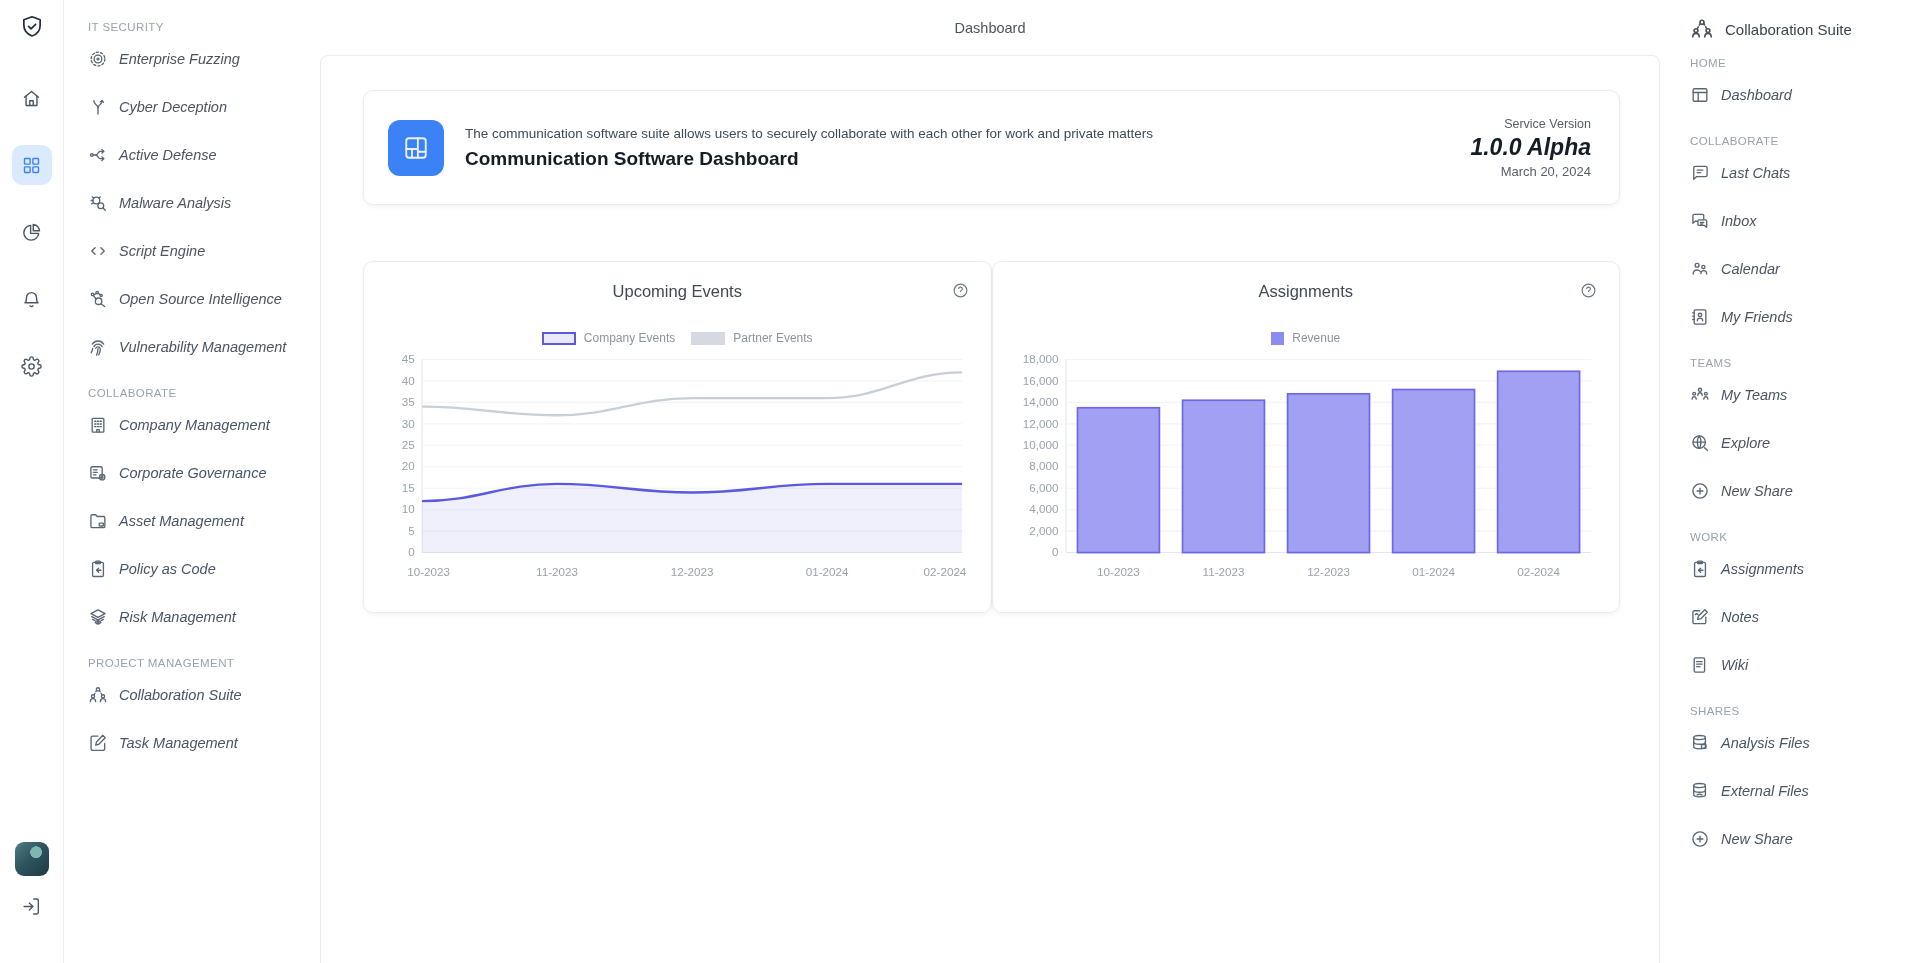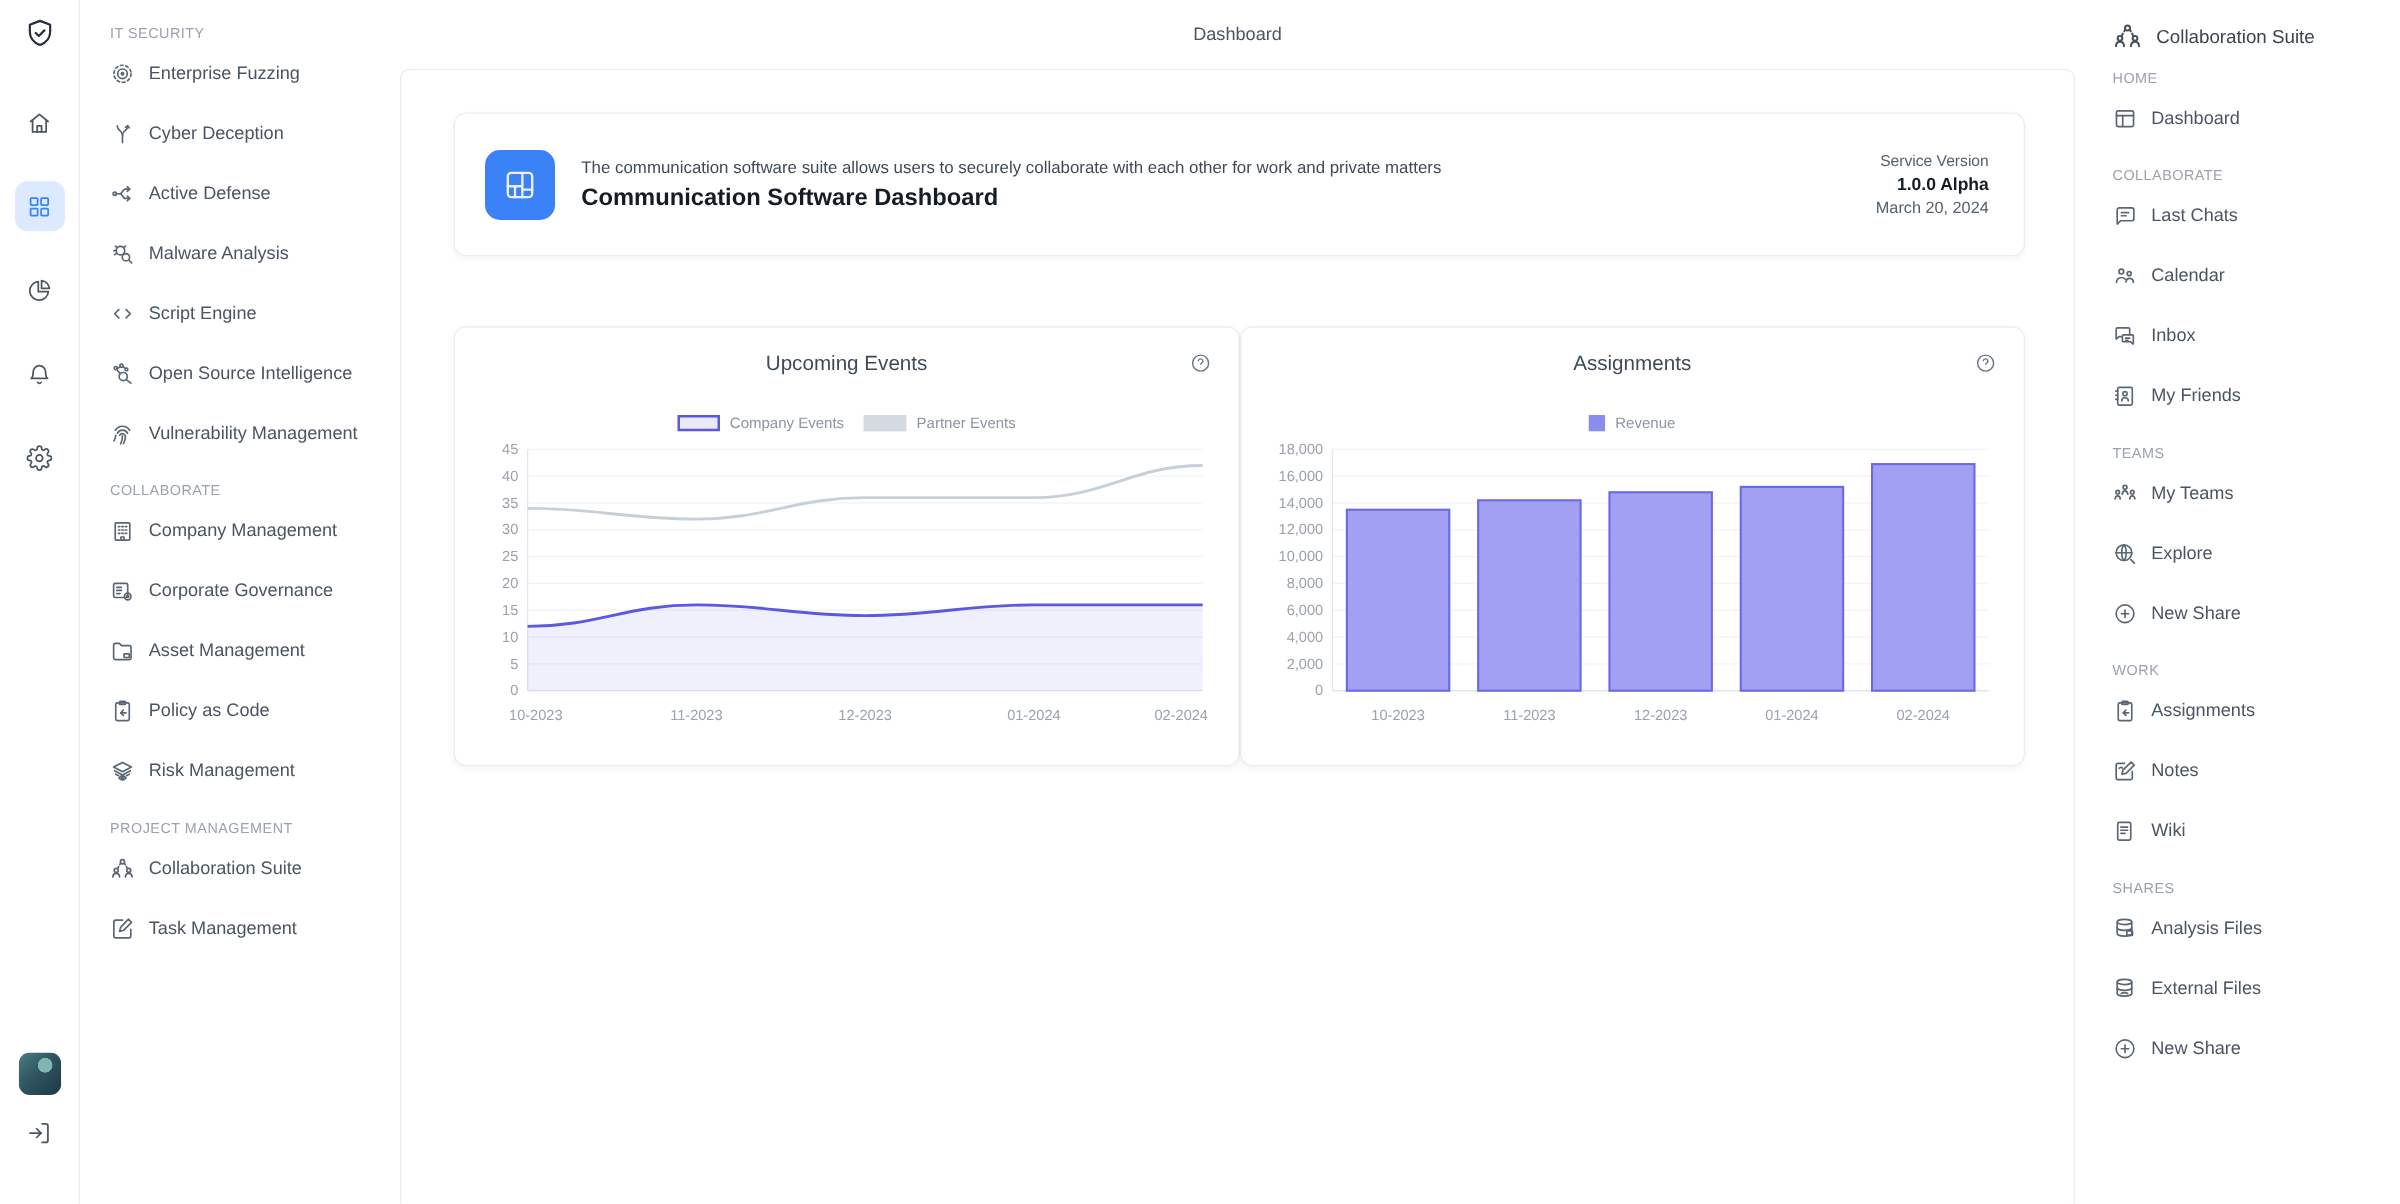--- a/index.html
+++ b/index.html
@@ -19,41 +19,41 @@
   .rail-bottom { margin-top:auto; display:flex; flex-direction:column; align-items:center; gap:10px; }
   .avatar { width:34px; height:34px; border-radius:9px; cursor:pointer;
     background:radial-gradient(circle at 62% 30%, #7fb6b3 0 18%, transparent 19%),
       linear-gradient(135deg,#4d7e84 0%,#2f5560 45%,#1d3844 100%); }
 
   
   .sidebar { width:256px; flex-shrink:0; padding:12px 0 0 24px; }
   .side-header { font-size:11.5px; letter-spacing:.4px; color:#9aa2ad; margin:16px 0 2px; }
   .side-header:first-child { margin-top:9px; }
   .side-item { display:flex; align-items:center; gap:11px; height:48px; color:#4a5563;
-    font-size:14.5px; cursor:pointer; }
+    font-size:14.5px; cursor:pointer;font-style:italic; }
   .side-item .ic { width:20px; height:20px; color:#5a6673; flex-shrink:0; }
 
   
   .main { flex:1; display:flex; flex-direction:column; min-width:0; }
   .topbar { height:55px; display:flex; align-items:center; justify-content:center;
     font-size:14.5px; color:#4a5563; flex-shrink:0; }
   .panel { flex:1; border:1px solid #ececee; border-bottom:none; border-radius:8px 8px 0 0;
     padding:34px 39px 0 42px; background:#fff; }
 
   .header-card { display:flex; align-items:center; border:1px solid #ececee; border-radius:10px;
     box-shadow:0 2px 5px rgba(25,35,50,.05); padding:0 28px 0 24px; height:115px; }
   .app-icon { width:56px; height:56px; border-radius:12px; background:#3b82f6; display:flex;
     align-items:center; justify-content:center; margin-right:21px; flex-shrink:0; }
   .app-icon .ic { width:30px; height:30px; color:#eaf1fd; stroke-width:1.5; }
   .hc-text { flex:1; min-width:0; }
   .hc-desc { font-size:13.5px; color:#3f4a57; }
   .hc-title { font-size:19px; font-weight:700; color:#141c26; margin-top:7px; }
   .hc-version { text-align:right; flex-shrink:0; }
   .v-label { font-size:12.5px; color:#54606d; }
-  .v-value { font-size:14px; font-weight:700; color:#141c26; margin:3px 0; }
+  .v-value { font-size:23px; font-weight:700; color:#141c26; margin:3px 0;font-style:italic; }
   .v-date { font-size:13px; color:#54606d; }
 
   .charts { display:flex; margin-top:56px; }
   .chart-card { flex:1; height:352px; border:1px solid #ececee; border-radius:10px;
     box-shadow:0 2px 5px rgba(25,35,50,.05); padding:20px 22px; position:relative; min-width:0; }
   .chart-title-row { text-align:center; }
   .chart-title { font-size:16.5px; color:#3f4a57; }
   .help { position:absolute; right:22px; top:20px; color:#6b7684; cursor:pointer; }
   .help .ic { width:17px; height:17px; }
   .legend { display:flex; justify-content:center; align-items:center; margin-top:30px;
@@ -411,34 +411,34 @@
         <div class="side-header">COLLABORATE</div>
         <div class="side-item">
           <svg class="ic" viewBox="0 0 24 24">
             <path d="M20.5 14.5a1.8 1.8 0 0 1-1.8 1.8H8l-3.5 3.2V5.8A1.8 1.8 0 0 1 6.3 4h12.4a1.8 1.8 0 0 1 1.8 1.8z"></path>
             <path d="M8.5 8.5h7M8.5 11.5h4.5"></path>
           </svg>
           <span>Last Chats</span>
         </div>
         <div class="side-item">
           <svg class="ic" viewBox="0 0 24 24">
+            <path d="M16.5 10.3V5.3A1.3 1.3 0 0 0 15.2 4H4.8a1.3 1.3 0 0 0-1.3 1.3v9.4l2.8-2.4h2.2"></path>
+            <path d="M9.5 11.8a1.2 1.2 0 0 1 1.2-1.2h8.1a1.2 1.2 0 0 1 1.2 1.2v7.7l-2.6-2.2h-6.7a1.2 1.2 0 0 1-1.2-1.2z"></path>
+            <path d="M12.5 13.8h4M12.5 15.8h2.5"></path>
+          </svg>
+          <span>Inbox</span>
+        </div>
+        <div class="side-item">
+          <svg class="ic" viewBox="0 0 24 24">
             <circle cx="8.5" cy="7.5" r="2.3"></circle>
             <path d="M3.8 18c0-3 2-4.8 4.7-4.8 1.5 0 2.8.6 3.7 1.6"></path>
             <circle cx="16" cy="9.5" r="1.9"></circle>
             <path d="M12.9 17.5c.4-2.3 1.7-3.5 3.4-3.5 2.2 0 3.7 1.6 3.7 4"></path>
           </svg>
           <span>Calendar</span>
-        </div>
-        <div class="side-item">
-          <svg class="ic" viewBox="0 0 24 24">
-            <path d="M16.5 10.3V5.3A1.3 1.3 0 0 0 15.2 4H4.8a1.3 1.3 0 0 0-1.3 1.3v9.4l2.8-2.4h2.2"></path>
-            <path d="M9.5 11.8a1.2 1.2 0 0 1 1.2-1.2h8.1a1.2 1.2 0 0 1 1.2 1.2v7.7l-2.6-2.2h-6.7a1.2 1.2 0 0 1-1.2-1.2z"></path>
-            <path d="M12.5 13.8h4M12.5 15.8h2.5"></path>
-          </svg>
-          <span>Inbox</span>
         </div>
         <div class="side-item">
           <svg class="ic" viewBox="0 0 24 24">
             <rect x="5" y="3.5" width="14" height="17" rx="1.5"></rect>
             <path d="M3.2 7h1.8M3.2 11h1.8M3.2 15h1.8"></path>
             <circle cx="12" cy="9.5" r="2"></circle>
             <path d="M8.8 16.5c0-1.9 1.4-3.1 3.2-3.1s3.2 1.2 3.2 3.1"></path>
           </svg>
           <span>My Friends</span>
         </div>

